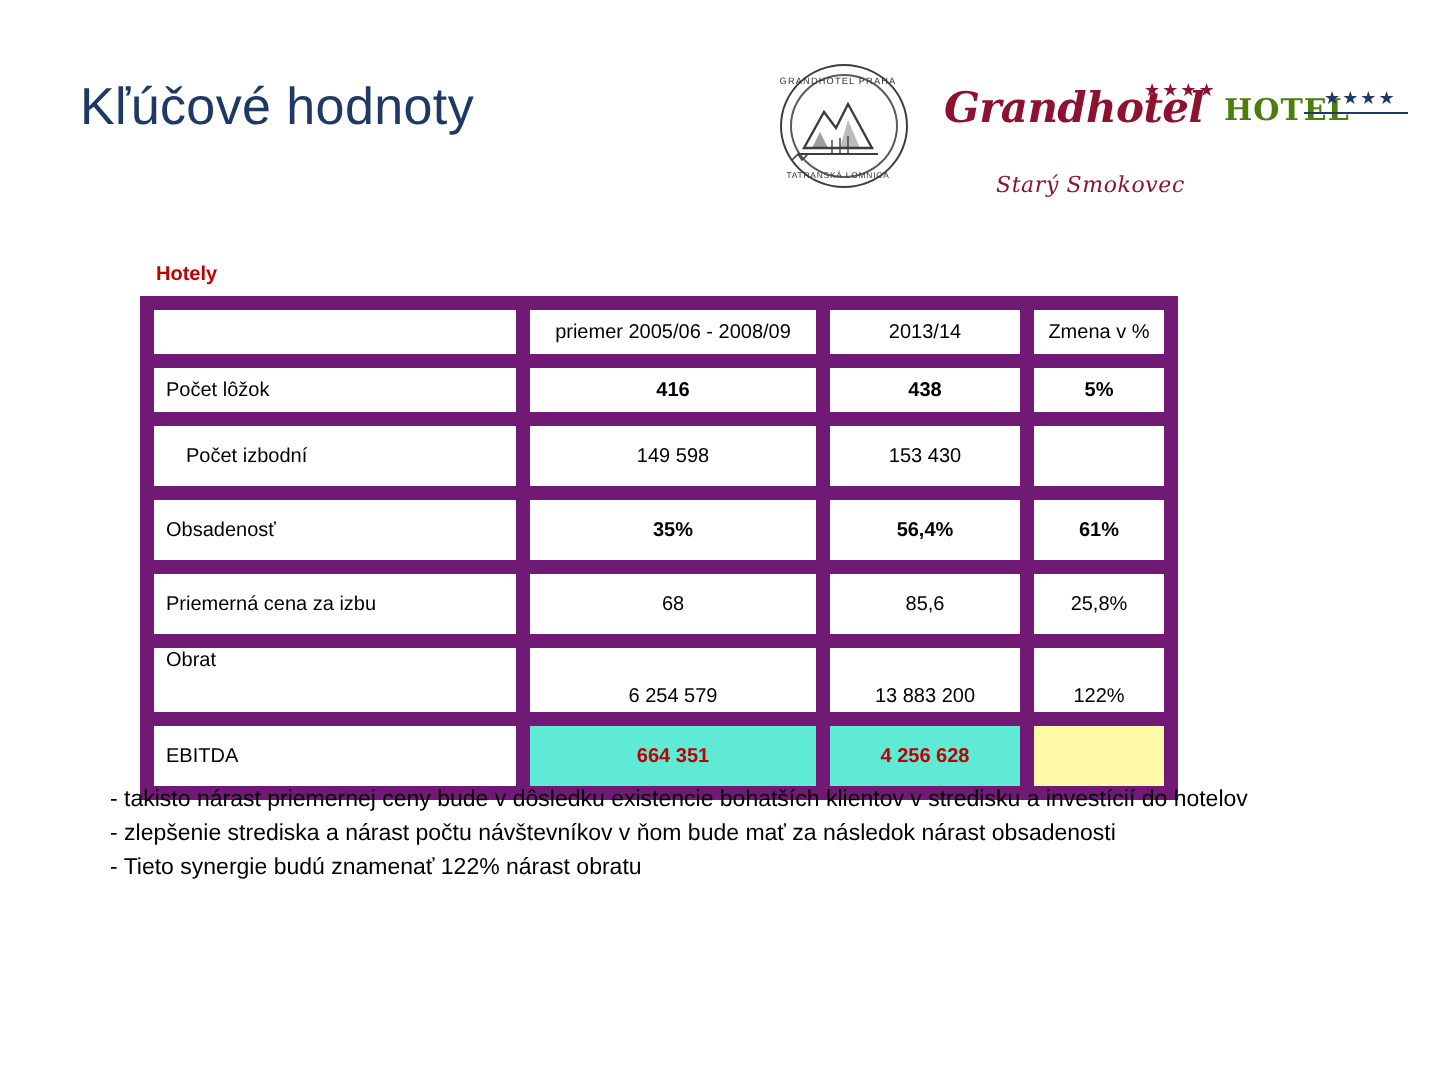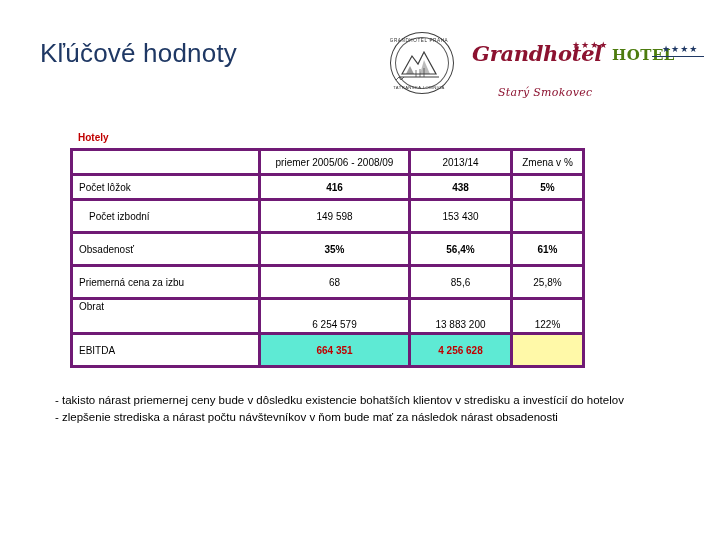--- a/index.html
+++ b/index.html
@@ -151,21 +151,21 @@
     width: 512px;
   }
   table.kpi {
     border-collapse: collapse;
     width: 512px;
     table-layout: fixed;
     font-size: 10px;
     color: #000;
   }
   table.kpi td, table.kpi th {
-    border: 3px solid #701a75;
+    border: 7px solid #701a75;
     height: 22px;
     padding: 0 6px;
     vertical-align: middle;
     background: #ffffff;
     font-weight: normal;
     font-size: 10px;
   }
   col.c-label { width: 188px; }
   col.c-avg   { width: 150px; }
   col.c-cur   { width: 102px; }
@@ -311,13 +311,14 @@
         <td class="val">4 256 628</td>
         <td class="val chg-empty"></td>
       </tr>
     </tbody>
   </table>
 </div>
 
 <div id="notes">
   <div class="note-line">- takisto nárast priemernej ceny bude v dôsledku existencie bohatších klientov v stredisku a investícií do hotelov</div>
   <div class="note-line">- zlepšenie strediska a nárast počtu návštevníkov v ňom bude mať za následok nárast obsadenosti</div>
+  <div class="note-line">- Tieto synergie budú znamenať 122% nárast obratu</div>
 </div>
 
 </body></html>

